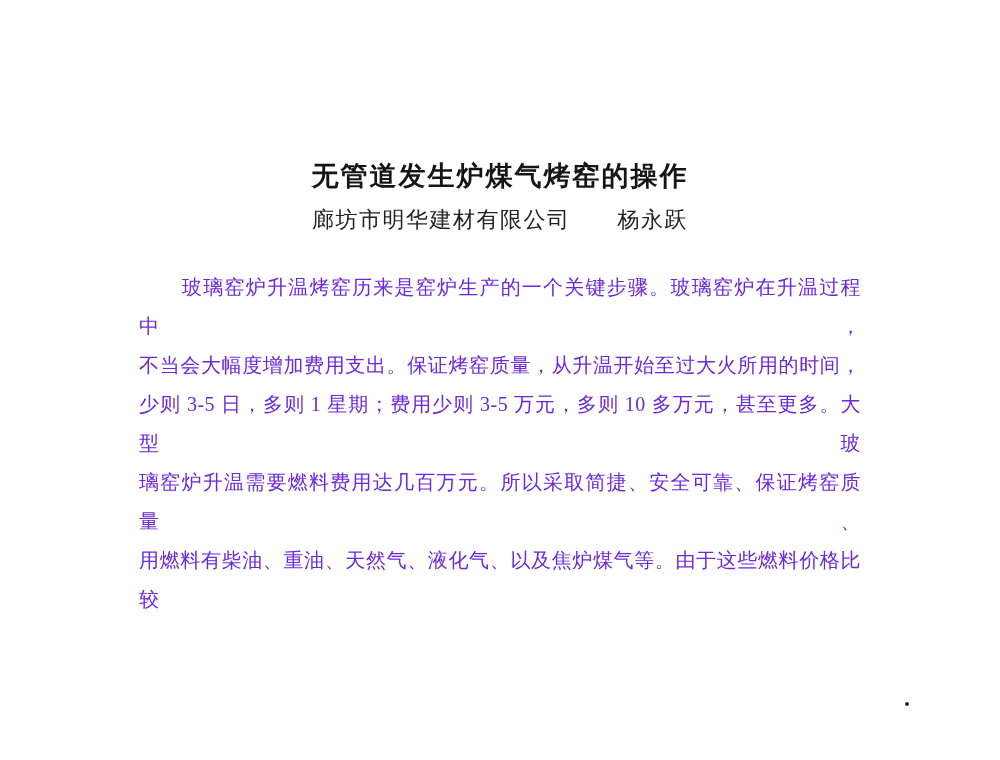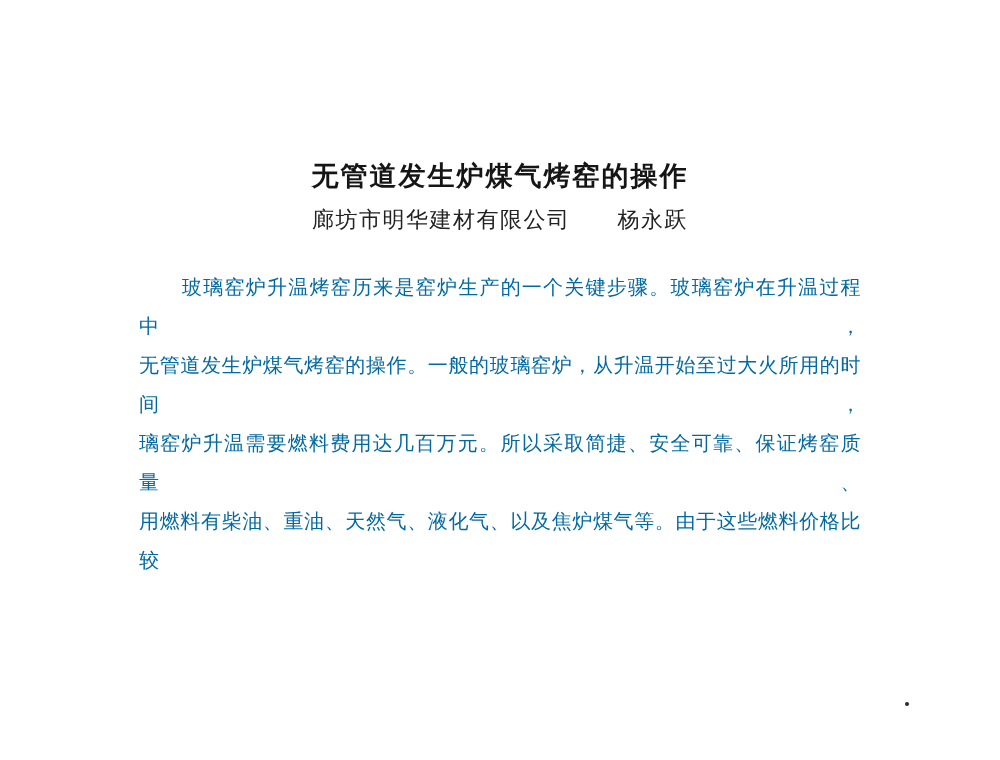--- a/index.html
+++ b/index.html
@@ -36,21 +36,21 @@
   .body-text {
     width: 722px;
     margin: 36px 0 0 139px;
   }
   .line {
     font-size: 20px;
     line-height: 39px;
     letter-spacing: 0.5px;
     text-align: justify;
     text-align-last: justify;
-    color: #0369a1;
+    color: #6d28d9;
   }
   .line.first {
     text-indent: 2.15em;
   }
   .speck {
     position: absolute;
     left: 905px;
     top: 702px;
     width: 4px;
     height: 4px;
@@ -60,20 +60,21 @@
 </style>
 </head>
 <body>
 
 <div class="page">
   <h1 class="title">无管道发生炉煤气烤窑的操作</h1>
   <div class="author">廊坊市明华建材有限公司　　杨永跃</div>
 
   <div class="body-text">
     <div class="line first">玻璃窑炉升温烤窑历来是窑炉生产的一个关键步骤。玻璃窑炉在升温过程中，</div>
-    <div class="line">无管道发生炉煤气烤窑的操作。一般的玻璃窑炉，从升温开始至过大火所用的时间，</div>
+    <div class="line">不当会大幅度增加费用支出。保证烤窑质量，从升温开始至过大火所用的时间，</div>
+    <div class="line">少则 3-5 日，多则 1 星期；费用少则 3-5 万元，多则 10 多万元，甚至更多。大型玻</div>
     <div class="line">璃窑炉升温需要燃料费用达几百万元。所以采取简捷、安全可靠、保证烤窑质量、</div>
     <div class="line">用燃料有柴油、重油、天然气、液化气、以及焦炉煤气等。由于这些燃料价格比较</div>
 
   </div>
 
   <div class="speck"></div>
 </div>
 
 </body></html>

